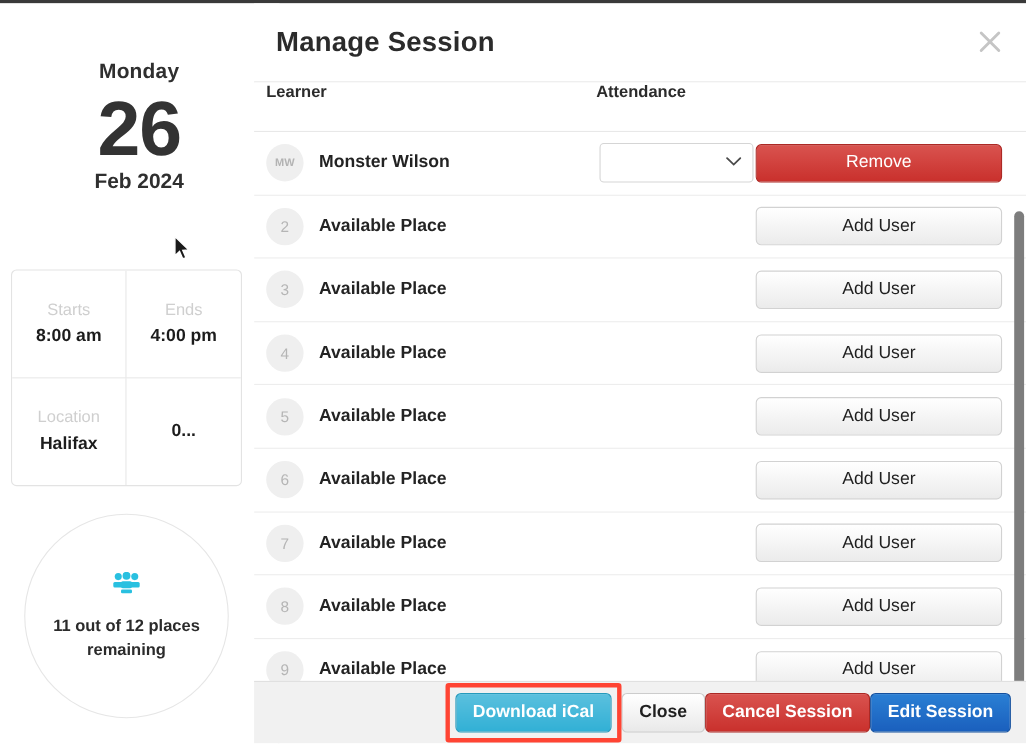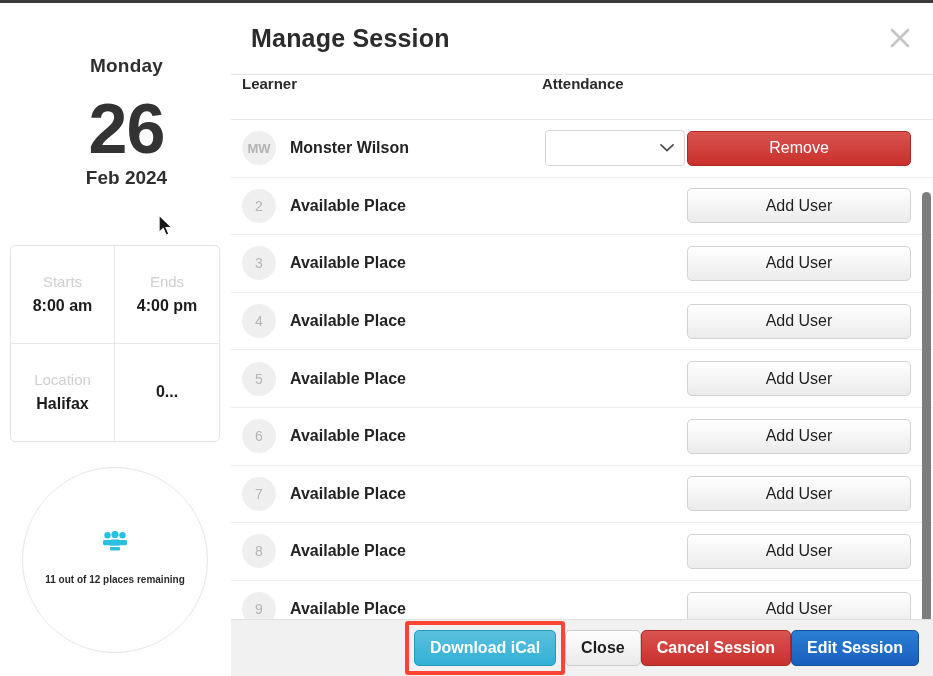--- a/index.html
+++ b/index.html
@@ -24,21 +24,21 @@
     width: 254px; height: 673px;
     background: #ffffff;
     border-right: 1px solid #e2e2e2;
   }
   .date-block { text-align: center; padding-top: 52px; }
   .date-weekday {
     font-size: 19px; font-weight: bold; color: #2f2f2f; letter-spacing: .2px;
   }
   .date-day {
     font-size: 70px; font-weight: bold; color: #333333;
-    line-height: 76px; margin-top: 14px; letter-spacing: -1px;
+    line-height: 76px; margin-top: 2px; letter-spacing: -1px;
   }
   .date-monthyear {
     font-size: 19px; font-weight: bold; color: #2f2f2f; margin-top: 0;
   }
 
   
   #details-grid {
     position: absolute;
     left: 10px; top: 242px;
     width: 210px; height: 197px;
@@ -73,21 +73,21 @@
     left: 22px; top: 464px;
     width: 186px; height: 186px;
     border: 1px solid #e6e6e6;
     border-radius: 50%;
     display: flex; flex-direction: column;
     align-items: center; justify-content: center;
     background: #fff;
   }
   #places-icon { margin-bottom: 12px; }
   #places-text {
-    font-size: 10px; font-weight: bold; color: #2b2b2b;
+    font-size: 15px; font-weight: bold; color: #2b2b2b;
     text-align: center; line-height: 21px; width: 160px;
   }
 
   
   #cursor { position: absolute; left: 158px; top: 211px; pointer-events: none; }
 
   
   #modal {
     position: absolute;
     left: 231px; top: 0;
@@ -135,21 +135,21 @@
     height: 57.6px;
     display: flex; align-items: center;
     border-bottom: 1px solid #ededed;
     padding-left: 11px;
     position: relative;
   }
   .avatar {
     width: 34px; height: 34px; border-radius: 50%;
     background: #efefef; color: #b3b3b3;
     display: flex; align-items: center; justify-content: center;
-    font-size: 13px; font-weight: bold; flex: 0 0 34px;
+    font-size: 10px; font-weight: bold; flex: 0 0 34px;
   }
   .avatar.numeric { font-size: 14px; font-weight: normal; color: #b5b5b5; }
   .row-name {
     margin-left: 14px;
     font-size: 16px; font-weight: bold; color: #232323;
     width: 255px;
   }
   .attendance-select {
     width: 140px; height: 36px;
     border: 1px solid #d5d5d5; border-radius: 4px;

